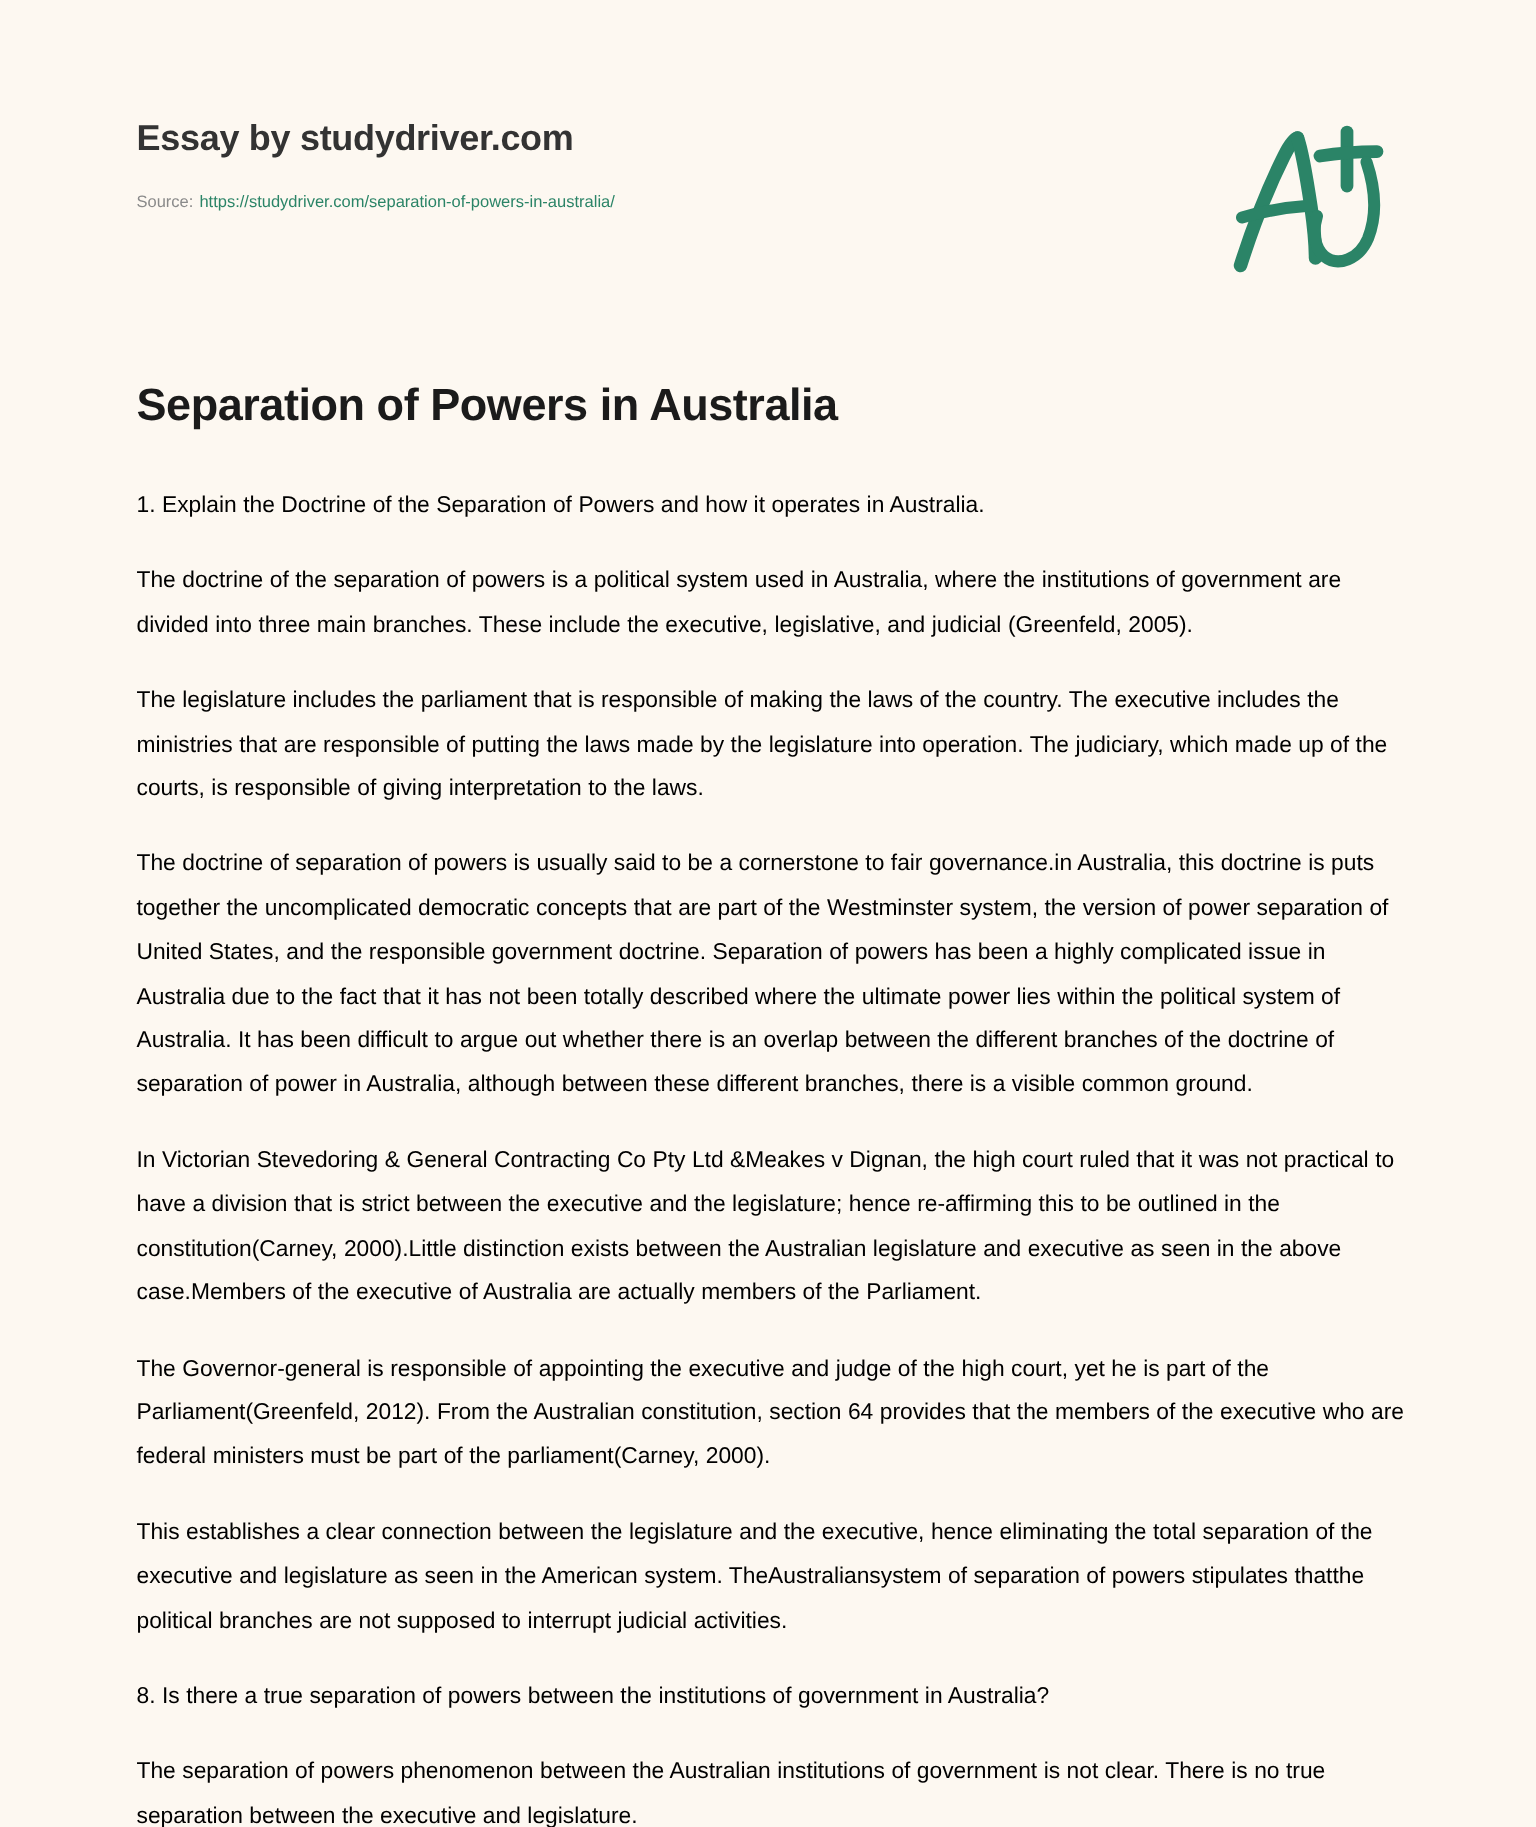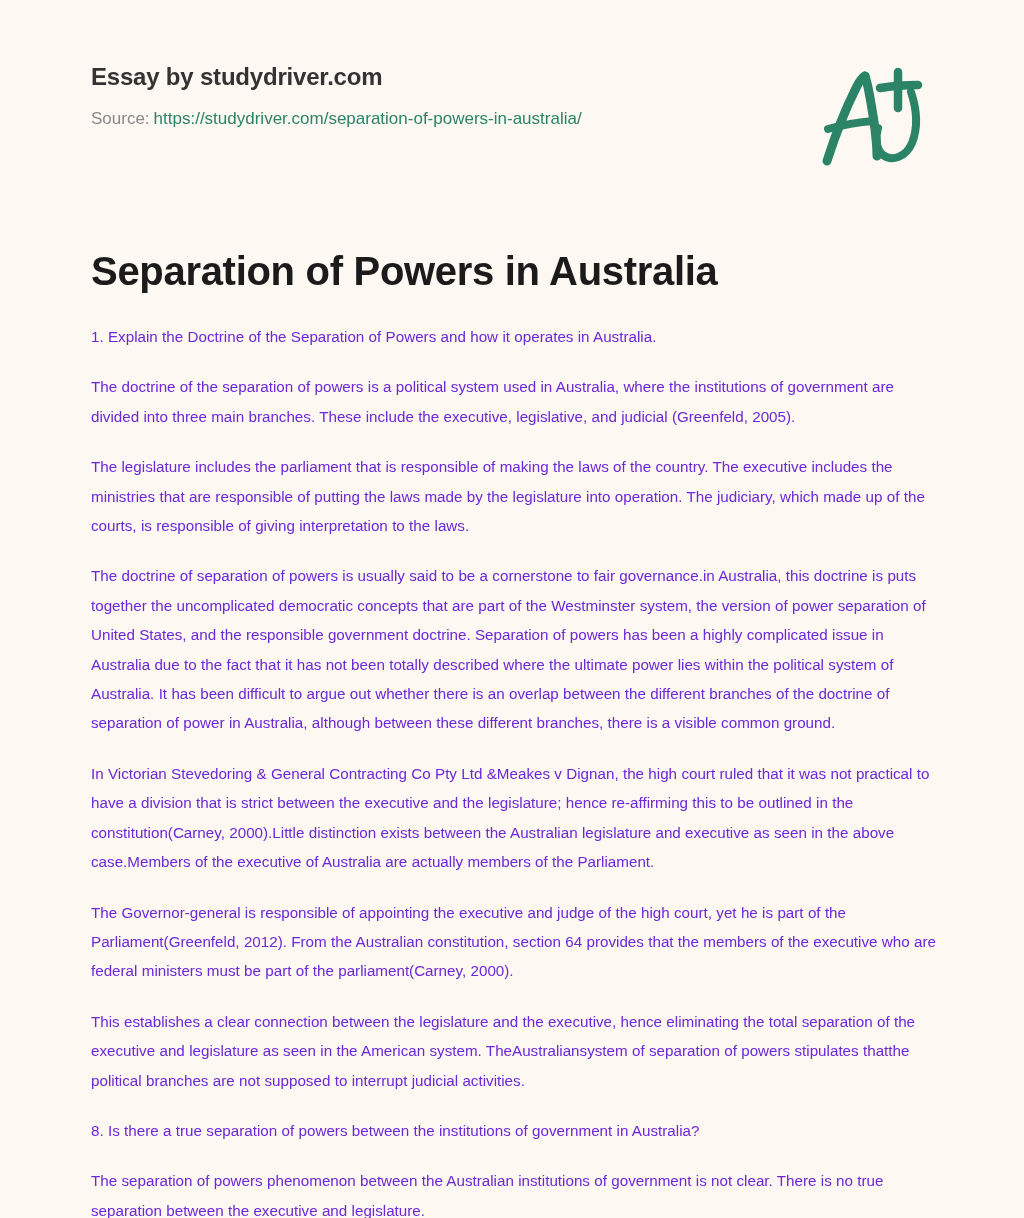--- a/index.html
+++ b/index.html
@@ -20,21 +20,21 @@
     position: relative;
     width: 1024px;
     height: 1218px;
     box-sizing: border-box;
   }
 
   
   .header {
     position: absolute;
     left: 0;
-    top: 0;
+    top: 16px;
     width: 812px;
     height: 200px;
   }
 
   .header-text {
     position: absolute;
     left: 91px;
     top: 62px;
     width: 700px;
   }
@@ -42,21 +42,21 @@
   .site-heading {
     font-size: 24px;
     font-weight: bold;
     color: #333333;
     letter-spacing: -0.2px;
     margin: 0 0 16px 0;
     line-height: 30px;
   }
 
   .source-line {
-    font-size: 17px;
+    font-size: 11px;
     line-height: 22px;
     color: #8a8a8a;
     white-space: nowrap;
   }
 
   .source-label {
     color: #8a8a8a;
   }
 
   .source-url {
@@ -81,32 +81,32 @@
 
   
   .article {
     position: absolute;
     left: 91px;
     top: 252px;
     width: 845px;
   }
 
   .article-title {
-    font-size: 40px;
+    font-size: 30px;
     font-weight: bold;
     color: #1b1b1b;
     line-height: 38px;
     letter-spacing: -0.3px;
     margin: 0 0 32px 0;
   }
 
   .para {
     font-size: 15.2px;
     line-height: 29.4px;
-    color: #6d28d9;
+    color: #000000;
     margin: 0 0 21px 0;
     text-align: left;
     word-spacing: 0.1px;
   }
   .para:last-child { margin-bottom: 0; }
 </style>
 </head>
 <body>
 
 <div class="page">

